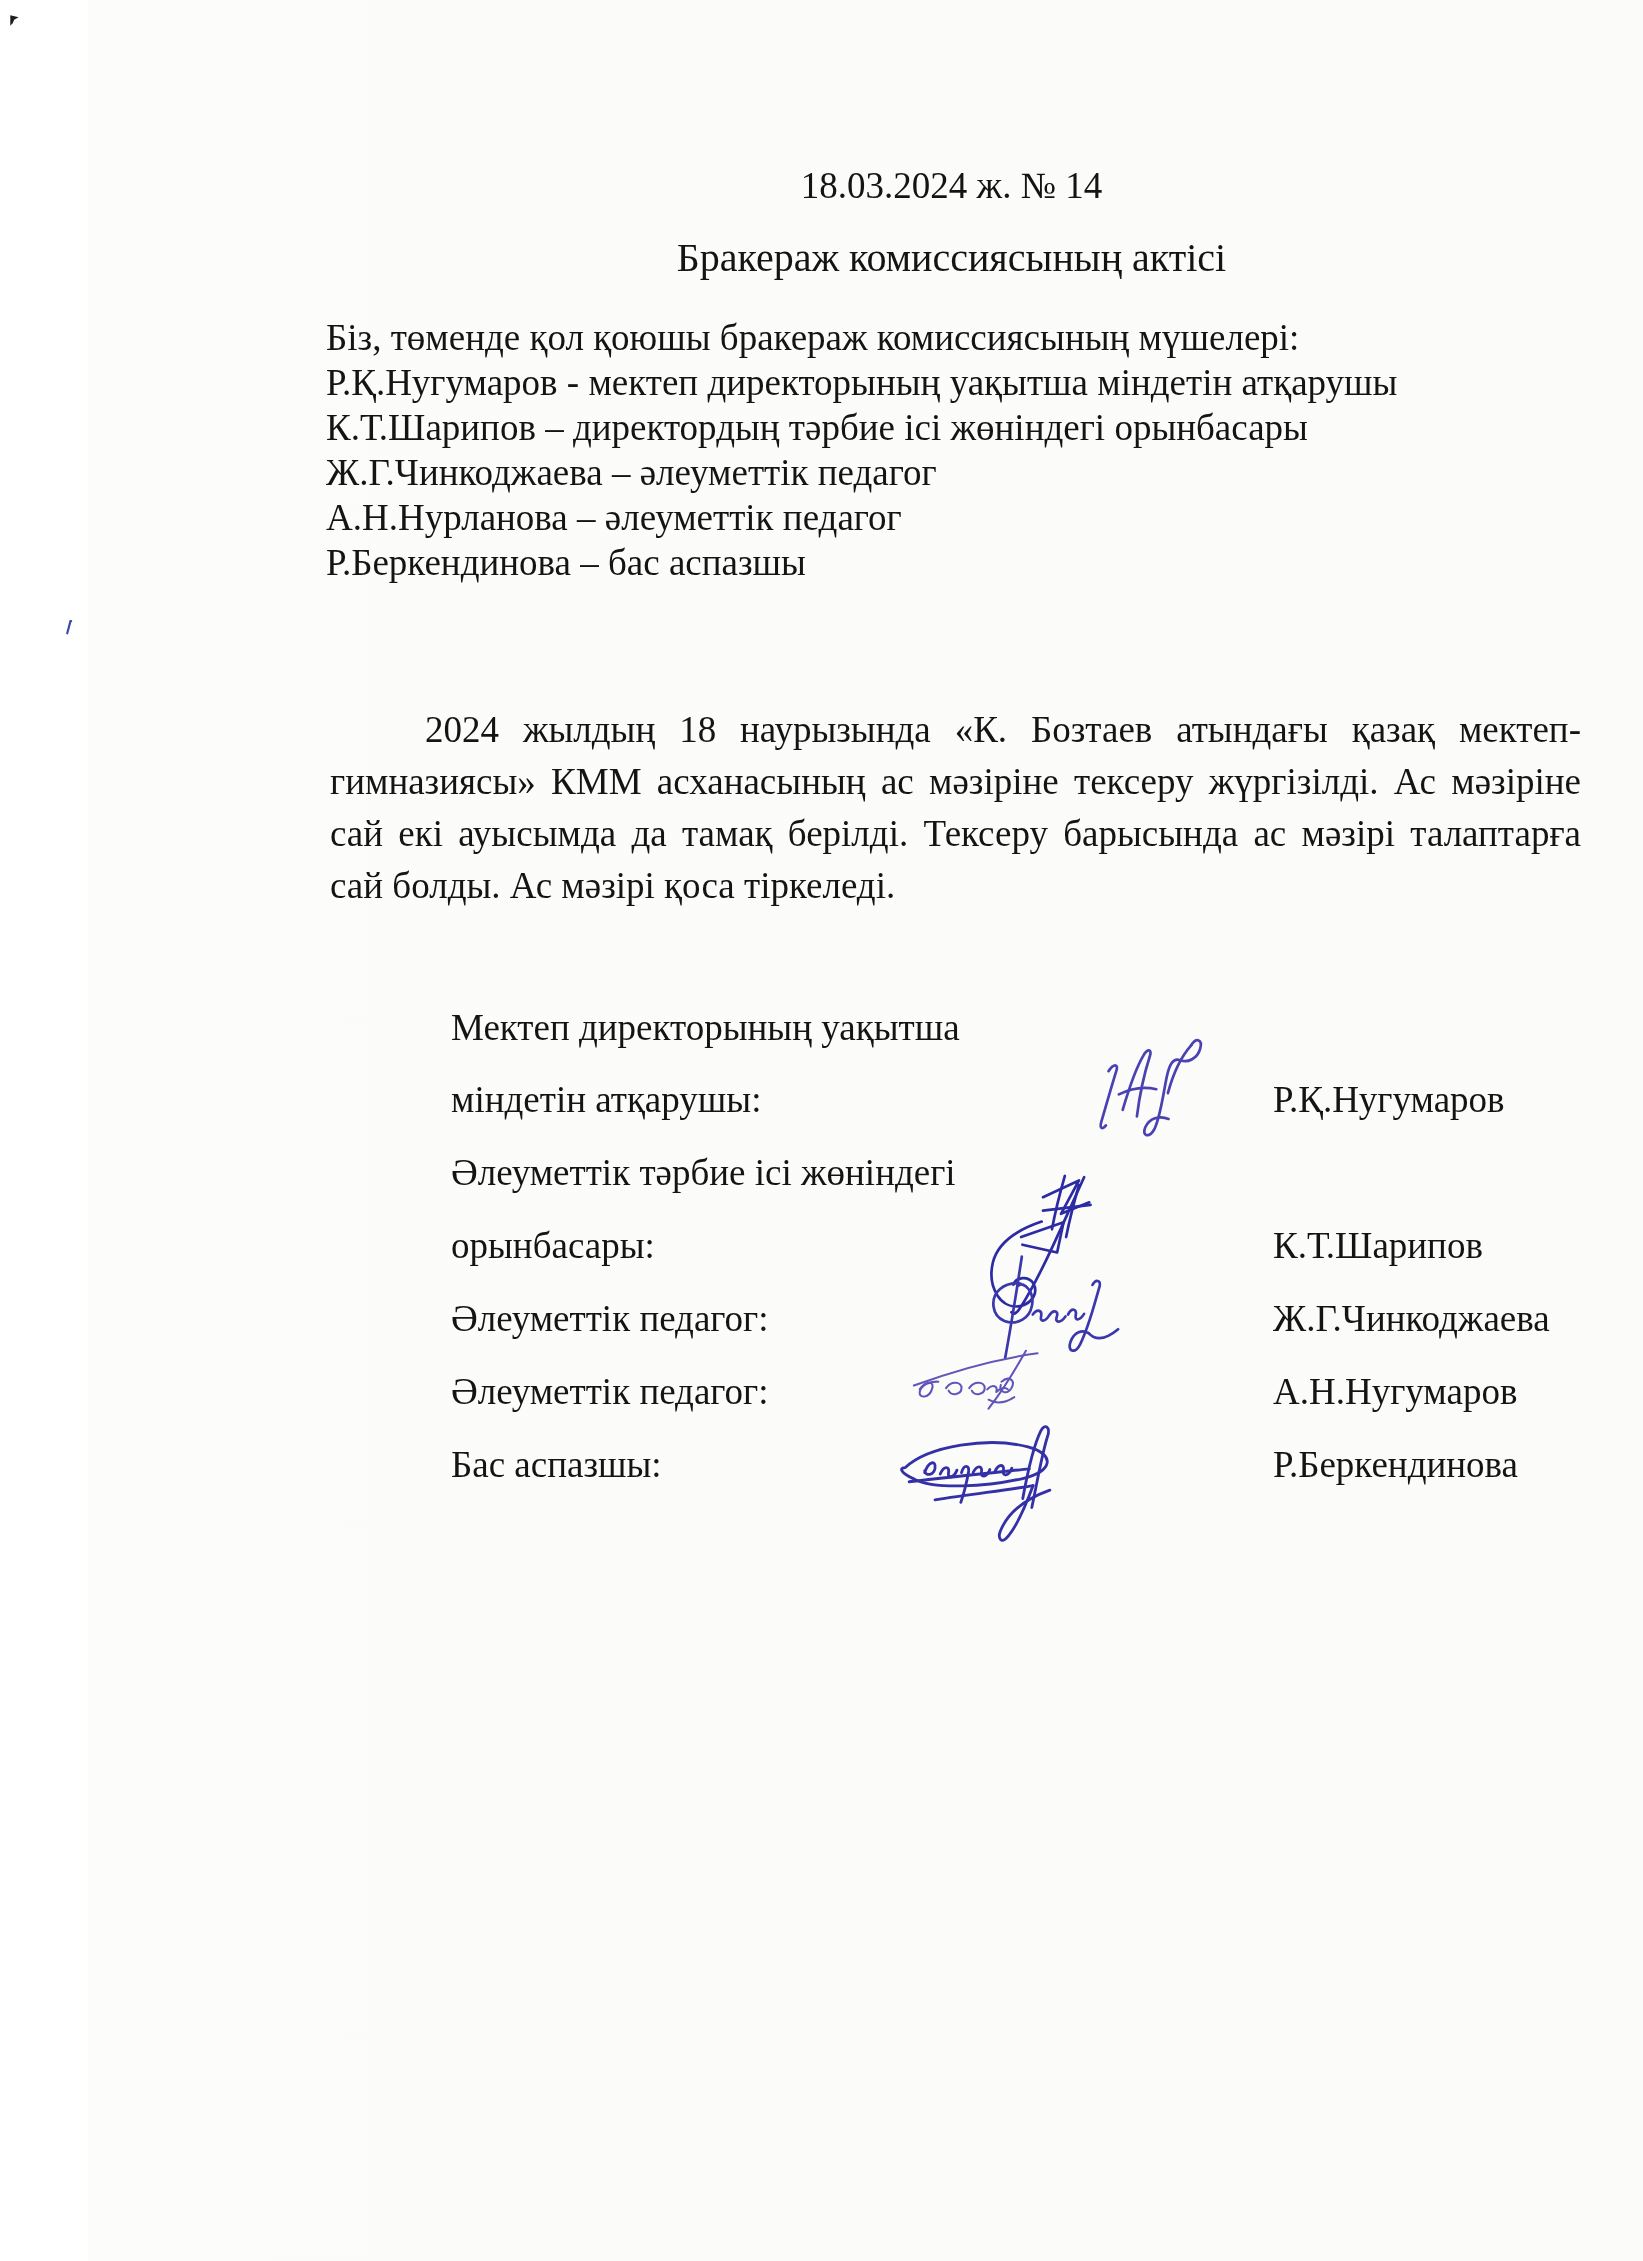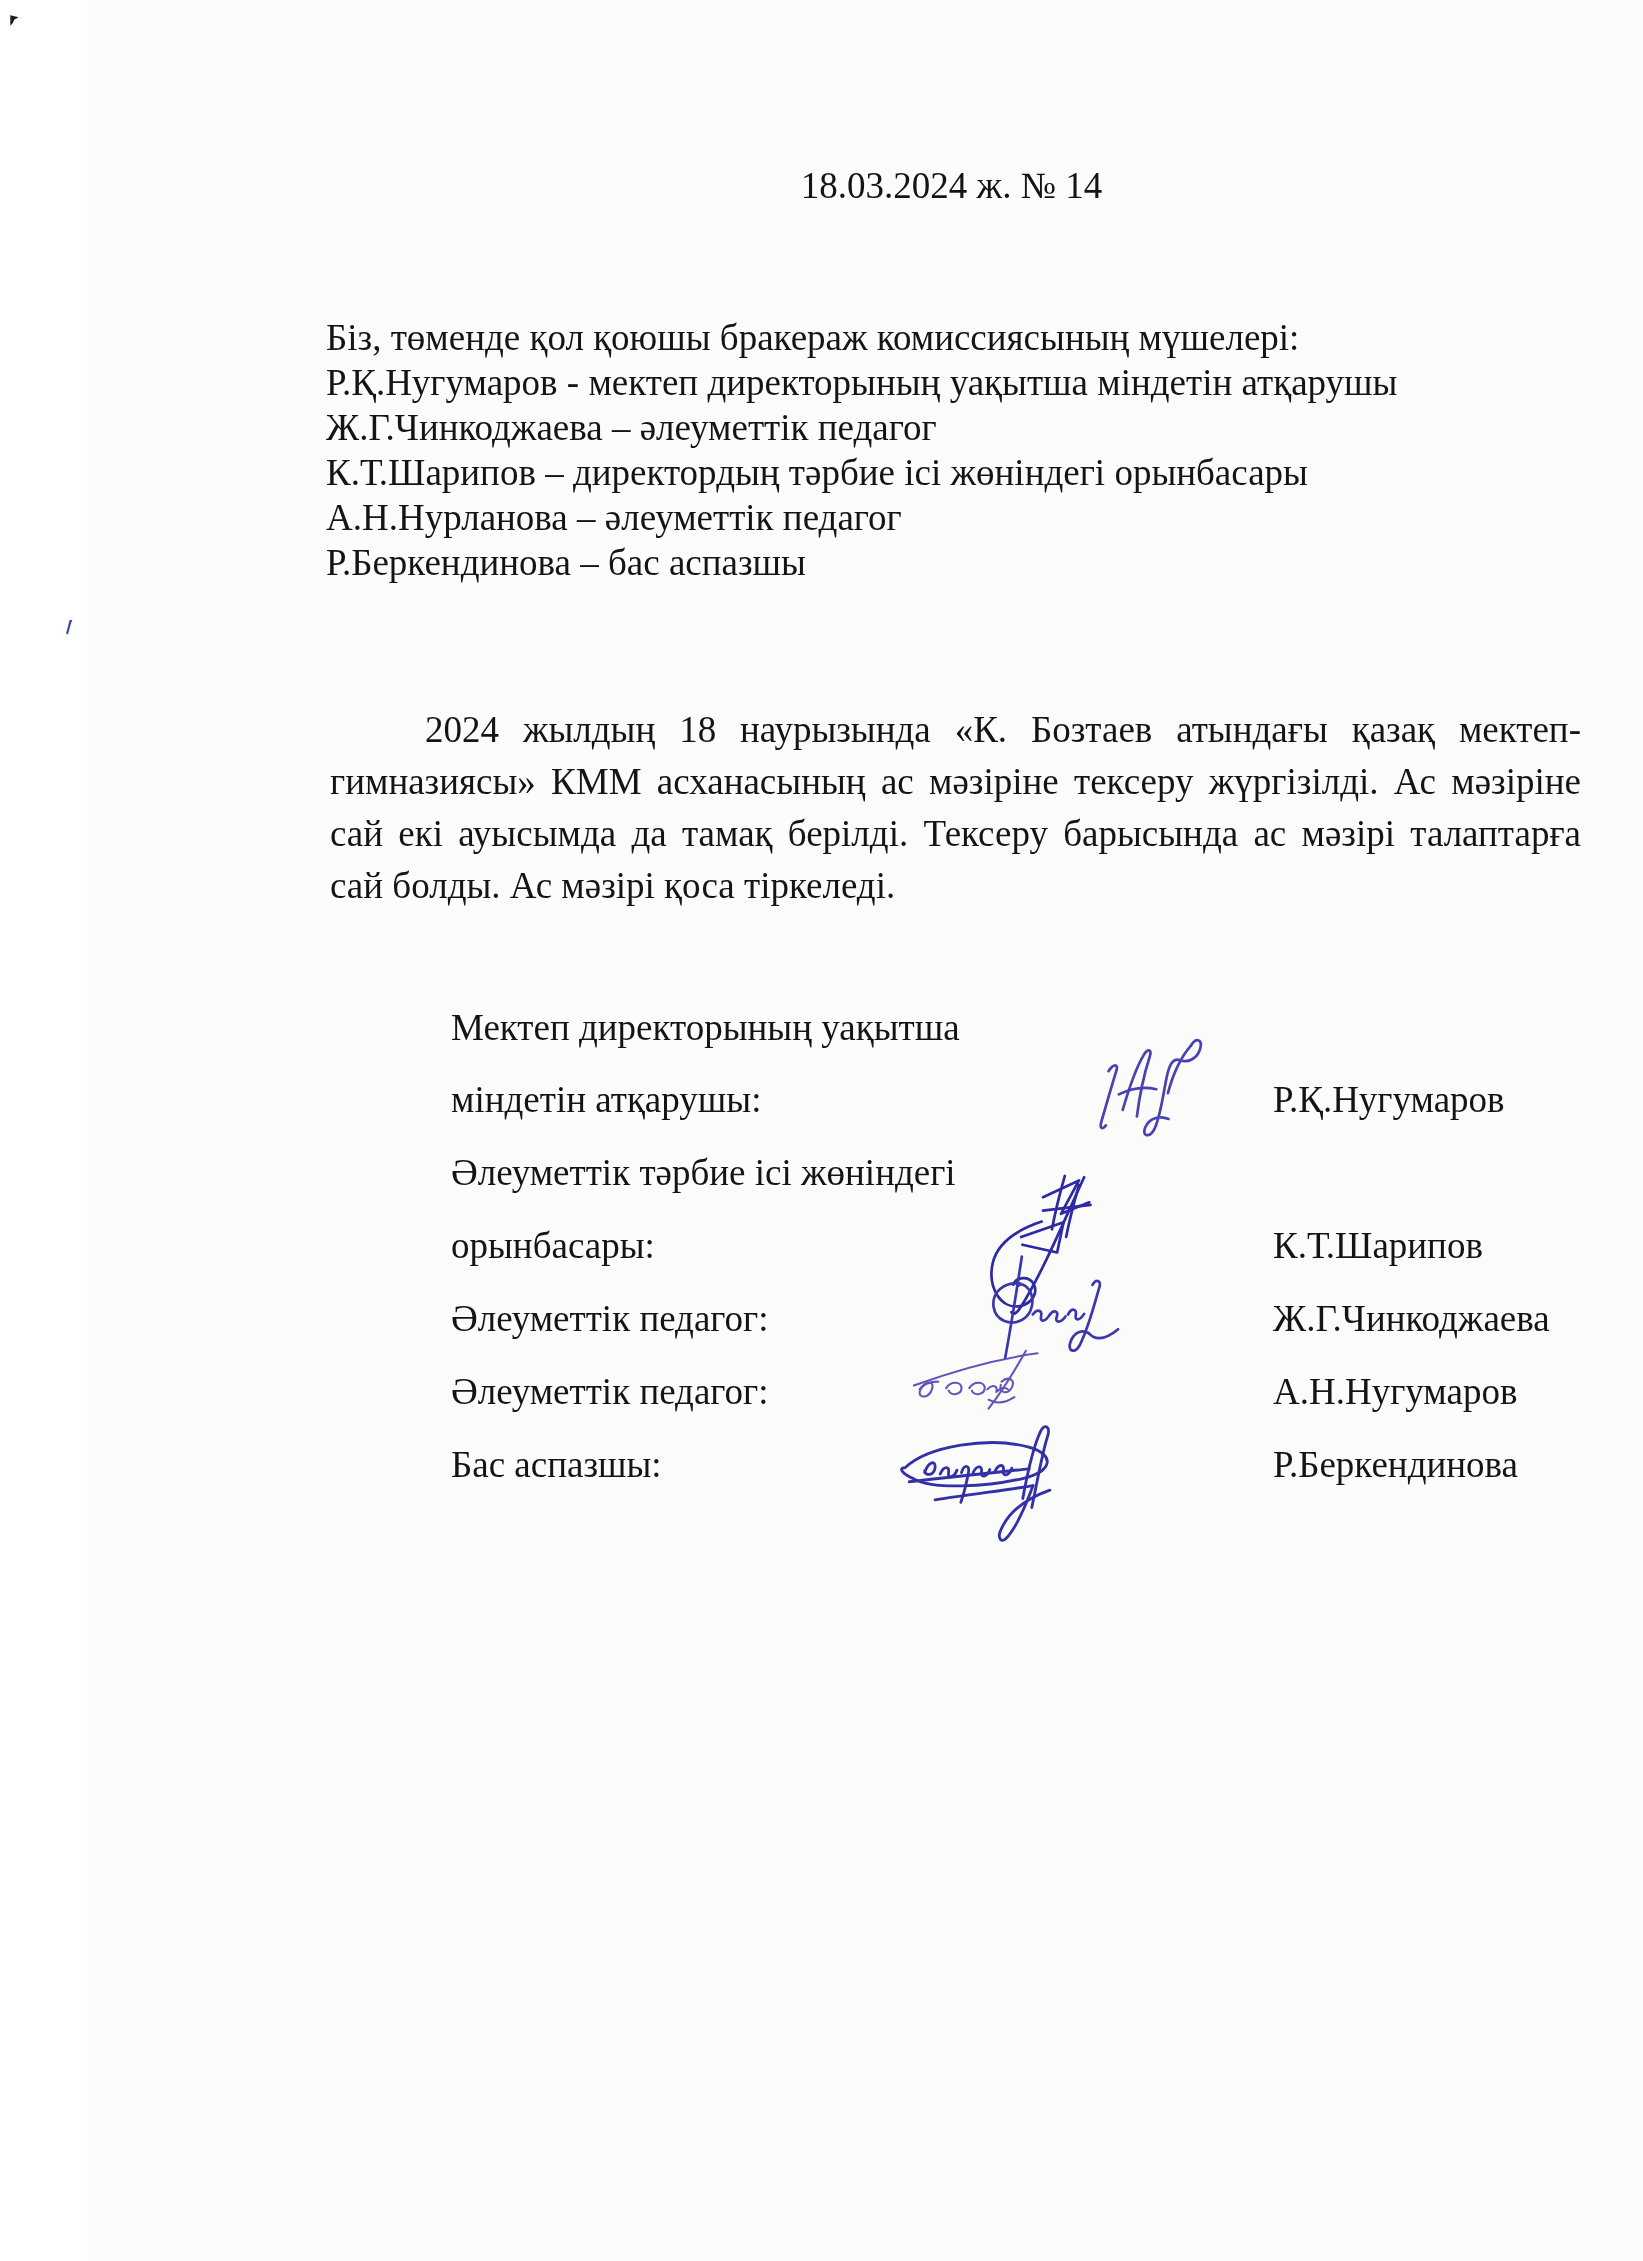--- a/index.html
+++ b/index.html
@@ -35,26 +35,27 @@
 
   <svg class="abs corner-mark" width="11.6" height="13" viewBox="0 0 18 20">
     <path d="M2,18 L2,2 L15,5 L8,9 L6,14 Z" fill="#1d1d1f"></path>
   </svg>
   <svg class="abs ink-speck" width="10.3" height="17" viewBox="0 0 16 26">
     <path d="M10,3 C9,8 7,14 5,22" stroke="#3a49a8" stroke-width="3.4" fill="none" stroke-linecap="round"></path>
     <circle cx="11" cy="3" r="1.8" fill="#3a49a8"></circle>
   </svg>
 
   <div class="abs centerband date-line">18.03.2024 ж. № 14</div>
+  <div class="abs centerband doc-title">Бракераж комиссиясының актісі</div>
 
   <div class="members">
     <div>Біз, төменде қол қоюшы бракераж комиссиясының мүшелері:</div>
     <div>Р.Қ.Нугумаров - мектеп директорының уақытша міндетін атқарушы</div>
+    <div>К.Т.Шарипов – директордың тәрбие ісі жөніндегі орынбасары</div>
     <div>Ж.Г.Чинкоджаева – әлеуметтік педагог</div>
-    <div>К.Т.Шарипов – директордың тәрбие ісі жөніндегі орынбасары</div>
     <div>А.Н.Нурланова – әлеуметтік педагог</div>
     <div>Р.Беркендинова – бас аспазшы</div>
   </div>
 
   <div class="para">
     <div class="pline first">2024 жылдың 18 наурызында «К. Бозтаев атындағы қазақ мектеп-</div>
     <div class="pline">гимназиясы» КММ асханасының ас мәзіріне тексеру жүргізілді. Ас мәзіріне</div>
     <div class="pline">сай екі ауысымда да тамақ берілді. Тексеру барысында ас мәзірі талаптарға</div>
     <div class="pline last">сай болды. Ас мәзірі қоса тіркеледі.</div>
   </div>

